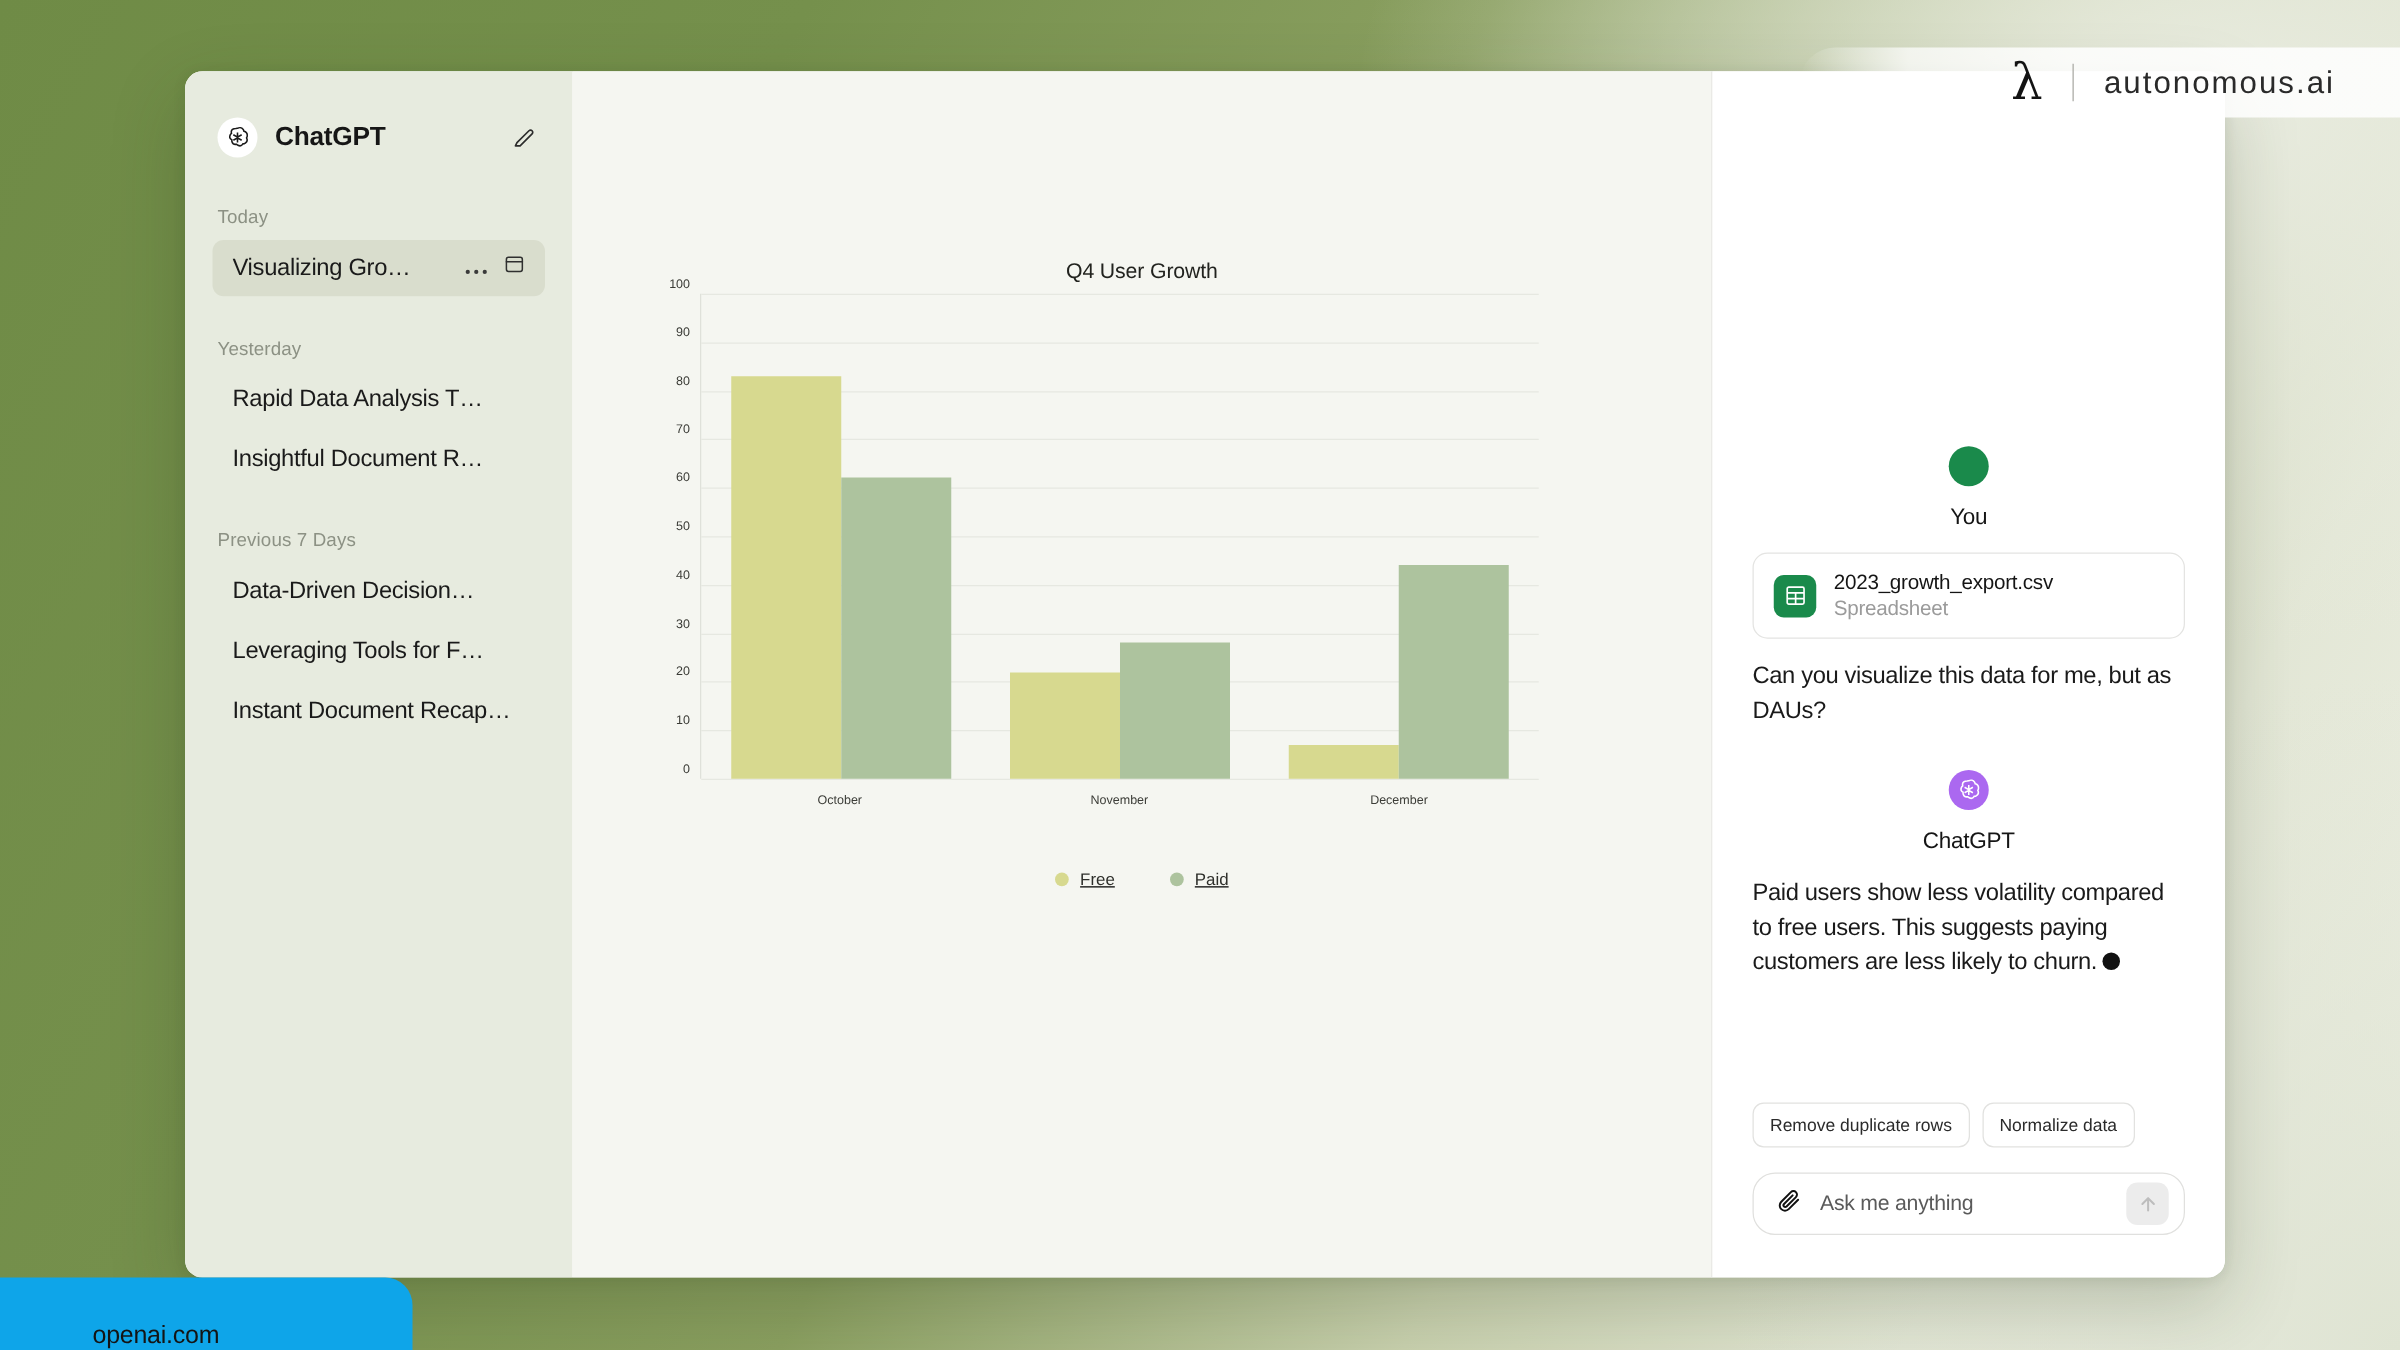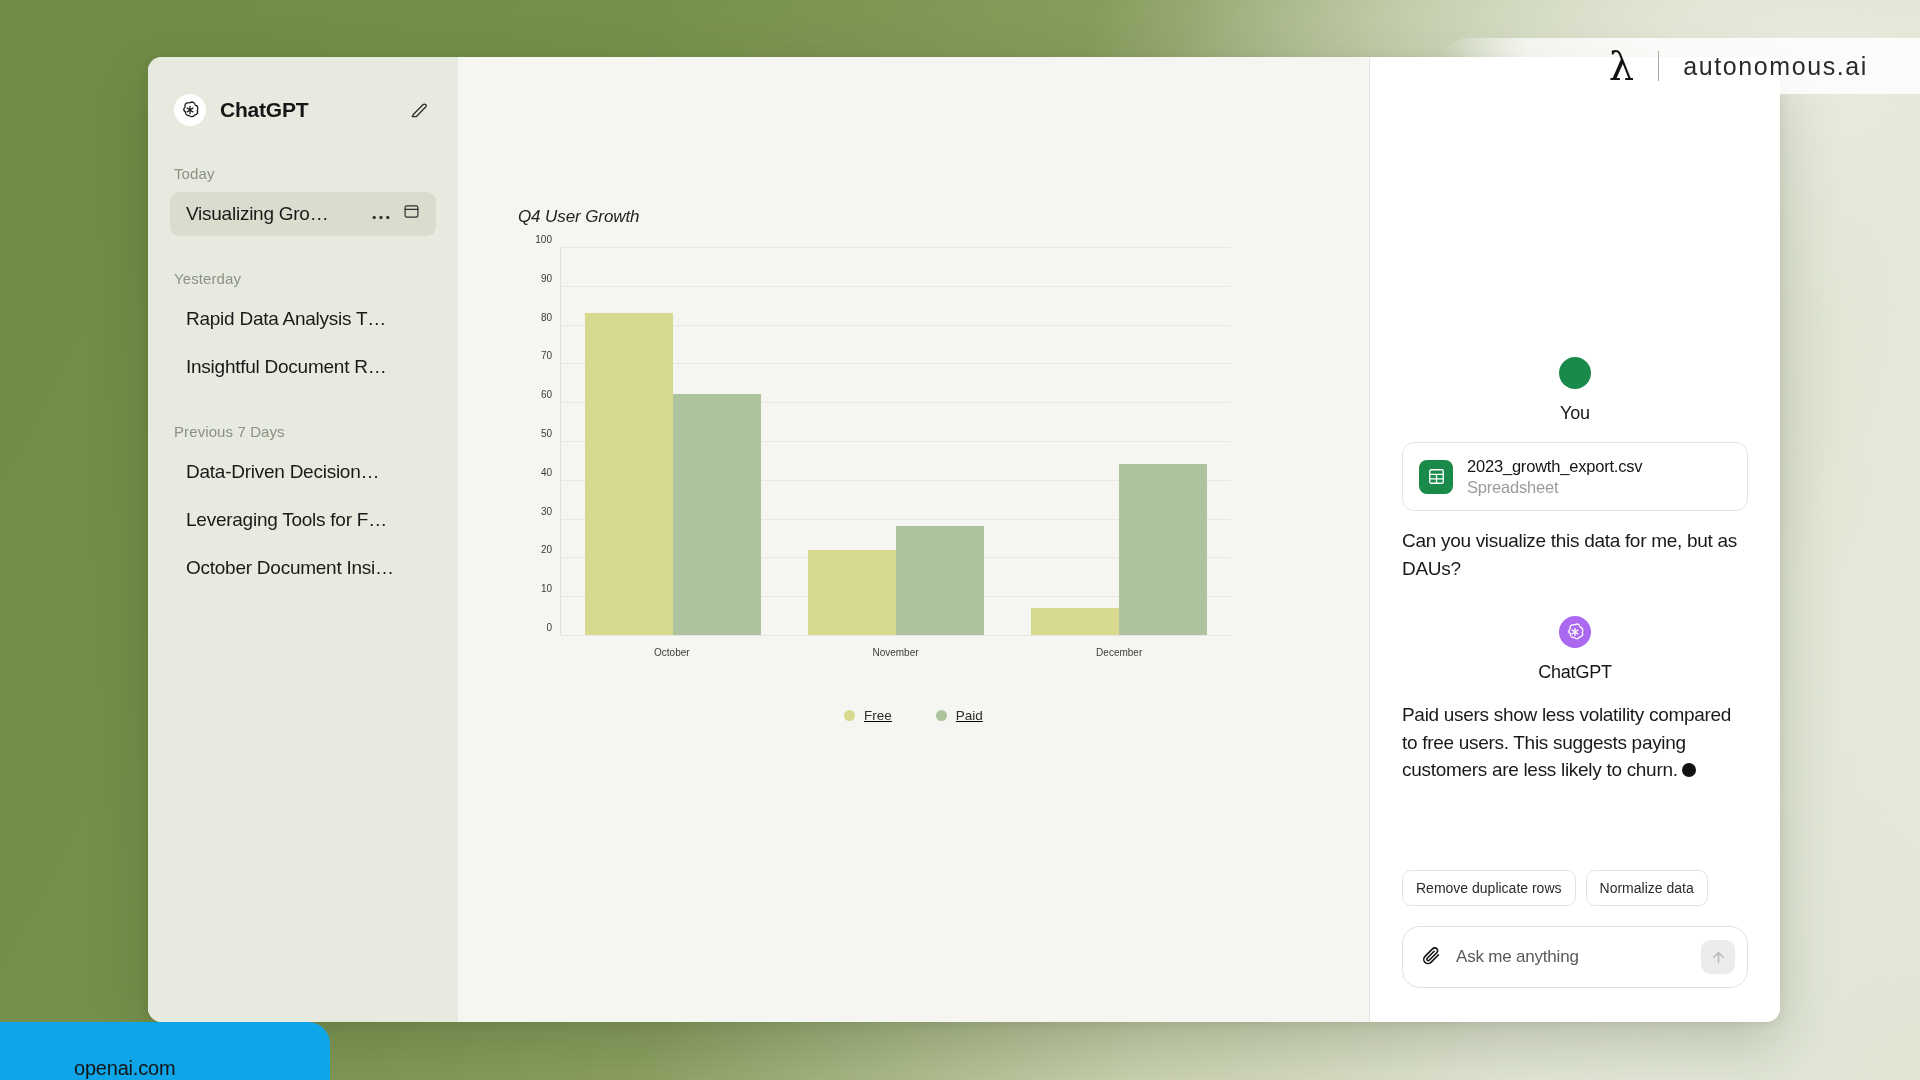--- a/index.html
+++ b/index.html
@@ -90,25 +90,25 @@
     background: #f5f6f1;
     border-right: 1px solid #e6e6e2;
     position: relative;
   }
   .chart-wrap {
     position: absolute;
     left: 0; right: 0; top: 150px;
     padding: 0 60px;
   }
   .chart-title {
+    text-align: center;
     font-size: 17px;
     color: #22231f;
     letter-spacing: -0.1px;
-    margin-bottom: 20px;
-    font-style: italic;
+    margin-bottom: 8px;
   }
   .plot {
     position: relative;
     height: 388px;
     margin-left: 42px;
     margin-right: 78px;
     border-left: 1px solid #dfe1da;
   }
   .grid-row {
     position: absolute; left: 0; right: 0;
@@ -197,21 +197,21 @@
   }
 
   .suggestions { display: flex; gap: 10px; margin-bottom: 20px; }
   .chip {
     border: 1px solid #e2e2e0; border-radius: 9px;
     padding: 9px 13px; font-size: 14px; color: #2b2b2b;
     background: #fff; cursor: pointer; white-space: nowrap;
   }
   .composer {
     border: 1px solid #e0e0de; border-radius: 18px;
-    height: 62px; display: flex; align-items: center;
+    height: 50px; display: flex; align-items: center;
     padding: 0 12px 0 18px; margin-bottom: 34px;
   }
   .composer .ph { flex: 1 1 auto; font-size: 17px; color: #5a5a5a; margin-left: 14px; letter-spacing: -0.2px; }
   .send-btn {
     width: 34px; height: 34px; border-radius: 9px;
     background: #ececec;
     display: flex; align-items: center; justify-content: center;
     cursor: pointer;
   }
 
@@ -293,21 +293,21 @@
 
     <div class="group">
       <div class="section-label">Previous 7 Days</div>
       <div class="nav-item">
         <span class="label">Data-Driven Decision…</span>
       </div>
       <div class="nav-item">
         <span class="label">Leveraging Tools for F…</span>
       </div>
       <div class="nav-item">
-        <span class="label">October Document Insi…</span>
+        <span class="label">Instant Document Recap…</span>
       </div>
     </div>
   </aside>
 
   <main class="canvas">
     <div class="chart-wrap">
       <div class="chart-title">Q4 User Growth</div>
       <div class="plot">
         <div id="gridlines">
             <div class="grid-row" style="top: 100%;">

